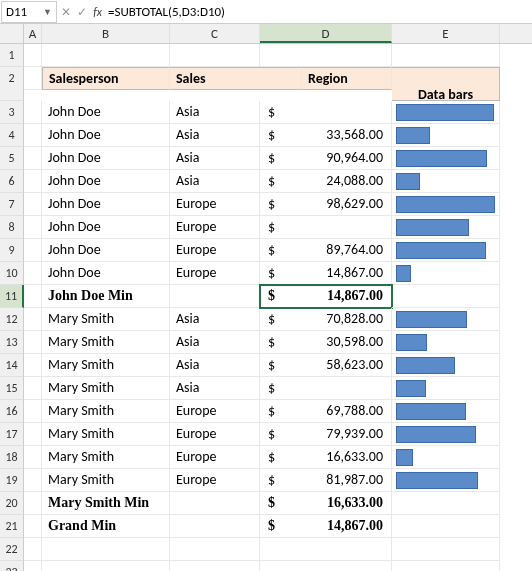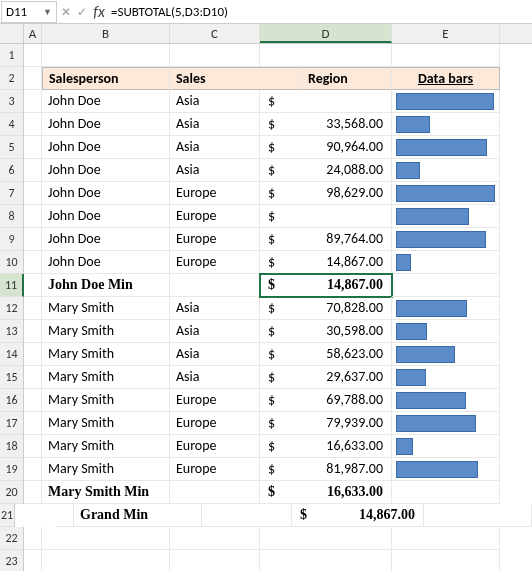--- a/index.html
+++ b/index.html
@@ -2,21 +2,21 @@
 <html><head>
   <meta charset="utf-8">
   <style>
     * { box-sizing: border-box; margin: 0; padding: 0; }
     body { font-family: Calibri, Arial, sans-serif; font-size: 14px; background: #fff; color: #000; width: 532px; height: 571px; overflow: hidden; position: relative; }
     .formula-bar { display: flex; align-items: center; border-bottom: 1px solid #ccc; height: 24px; background: #fff; }
     .name-box { width: 56px; height: 22px; border: 1px solid #ccc; margin: 1px 4px 1px 1px; display: flex; align-items: center; padding: 0 4px; font-size: 13px; background: #fff; }
     .name-box .dd { margin-left: auto; font-size: 9px; color: #666; }
     .fx-icons { display: flex; align-items: center; gap: 6px; margin-right: 6px; color: #999; }
     .fx-icons span { font-size: 12px; }
-    .fx-label { font-style: italic; font-size: 16px; color: #444; margin-right: 6px; }
+    .fx-label { font-style: italic; font-size: 12px; color: #444; margin-right: 6px; }
     .formula-text { font-size: 13px; }
     .grid { display: flex; flex-direction: column; }
     .col-headers { display: flex; background: #f0f0f0; height: 20px; border-bottom: 1px solid #ccc; }
     .corner { width: 24px; border-right: 1px solid #ccc; background: #f0f0f0; }
     .col-h { text-align: center; font-size: 13px; color: #333; border-right: 1px solid #e0e0e0; line-height: 20px; background: #f0f0f0; }
     .col-h.active { background: #d5e3cf; border-bottom: 2px solid #217346; }
     .rows { display: flex; flex-direction: column; }
     .row { display: flex; }
     .row-h { width: 24px; text-align: center; font-size: 12px; color: #333; border-right: 1px solid #ccc; border-bottom: 1px solid #e0e0e0; background: #f0f0f0; line-height: 22px; }
     .row-h.active { background: #d5e3cf; border-right: 2px solid #217346; }
@@ -28,21 +28,21 @@
     .c-E { width: 108px; position: relative; padding: 0; }
     .hdr { background: #fce9da; font-weight: bold; border-top: 1px solid #bbb; border-bottom: 1px solid #bbb; }
     .hdr.first { border-left: 1px solid #bbb; }
     .hdr.last { border-right: 1px solid #bbb; }
     .bold { font-weight: bold; font-family: Liberation Serif, serif; }
     .sales-cell { display: flex; justify-content: space-between; padding: 0 8px 0 8px; }
     .selected { outline: 2px solid #217346; outline-offset: -1px; }
     .bar-wrap { height: 100%; padding: 3px 4px; }
     .bar { height: 17px; background: #5b8bc9; border: 1px solid #3a6aa8; }
     .c-D.hdr { text-align: left; }
-    .c-E.hdr { text-align: center; padding: 0 6px; text-decoration: underline; }
+    .c-E.hdr { text-align: center; padding: 16px 6px; }
   </style>
 </head>
 <body>
 
 <div class="formula-bar">
   <div class="name-box">
     <span>D11</span>
     <span class="dd">▼</span>
   </div>
   <div class="fx-icons">
@@ -282,21 +282,20 @@
         </div>
       </div>
       <div class="row">
         <div class="row-h">15</div>
         <div style="display: flex;">
           <div class="cell c-A"></div>
           <div class="cell c-B">Mary Smith</div>
           <div class="cell c-C">Asia</div>
           <div class="cell c-D sales-cell">
             <span>$</span>
-            <span>29,637.00</span>
           </div>
           <div class="cell c-E">
             <div class="bar-wrap">
               <div class="bar" style="width: 30.05%;"></div>
             </div>
           </div>
         </div>
       </div>
       <div class="row">
         <div class="row-h">16</div>
@@ -374,21 +373,21 @@
           <div class="cell c-C"></div>
           <div class="cell c-D sales-cell bold">
             <span>$</span>
             <span>16,633.00</span>
           </div>
           <div class="cell c-E"></div>
         </div>
       </div>
       <div class="row">
         <div class="row-h">21</div>
-        <div style="display: flex; padding-left: 41px;">
+        <div style="display: flex;">
           <div class="cell c-A"></div>
           <div class="cell c-B bold">Grand Min</div>
           <div class="cell c-C"></div>
           <div class="cell c-D sales-cell bold">
             <span>$</span>
             <span>14,867.00</span>
           </div>
           <div class="cell c-E"></div>
         </div>
       </div>

